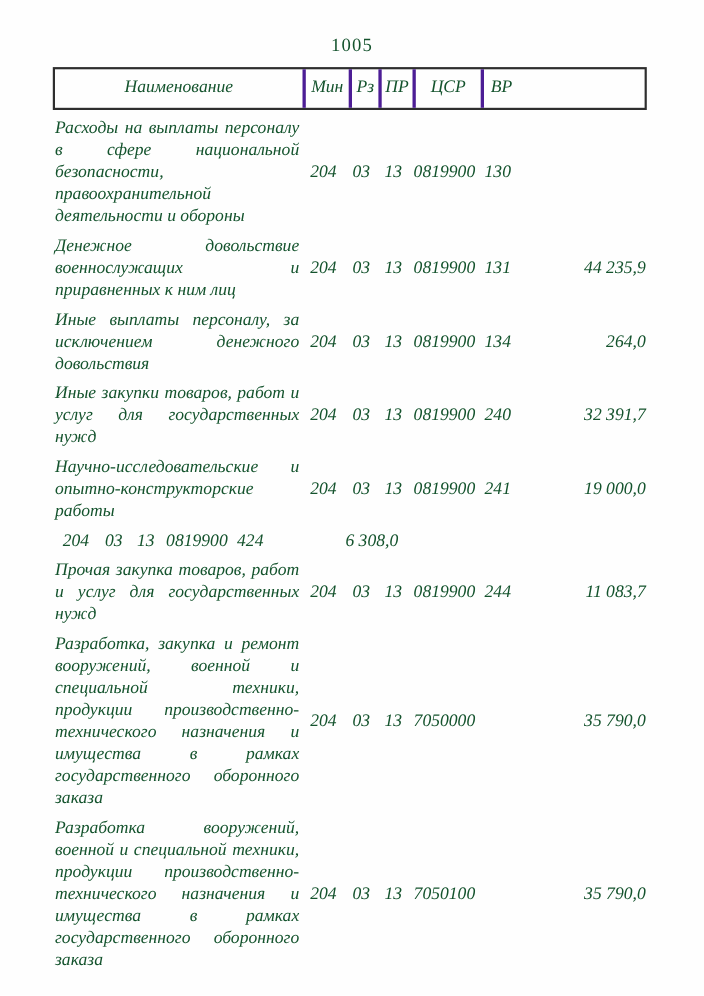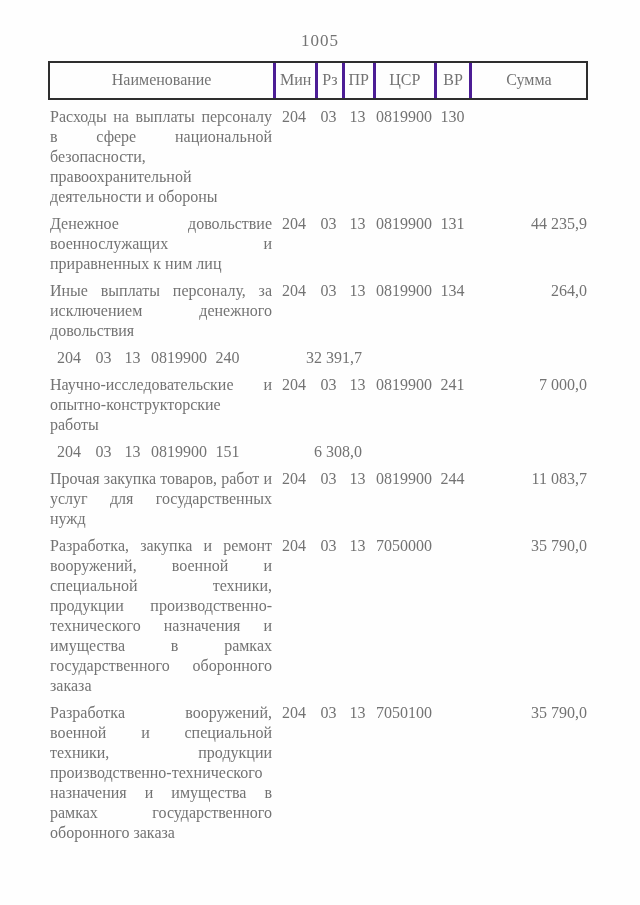--- a/index.html
+++ b/index.html
@@ -6,40 +6,41 @@
     margin: 0;
     padding: 0;
     background: #ffffff;
   }
   .page {
     position: relative;
     width: 640px;
     height: 905px;
     background: #fefefe;
     font-family: "Liberation Serif", "DejaVu Serif", serif;
-    color: #737373;
+    color: #14532d;
     overflow: hidden;
   }
   .pagenum {
     padding-top: 31px;
     text-align: center;
     font-size: 17px;
     letter-spacing: 1px;
   }
   .doc-table {
     margin-left: 48px;
     width: 540px;
     margin-top: 10px;
   }
   .thead {
     display: flex;
     align-items: stretch;
     border: 2px solid #2e2e2e;
     box-sizing: border-box;
     width: 540px;
+    font-style: italic;
   }
   .hcell {
     box-sizing: border-box;
     padding: 8px 1px 9px 1px;
     text-align: center;
     font-size: 16px;
     line-height: 18px;
     border-left: 3px solid #4c1d95;
     overflow: hidden;
     white-space: nowrap;
@@ -50,22 +51,23 @@
   .col-min  { width: 42px; }
   .col-rz   { width: 27px; }
   .col-pr   { width: 31px; }
   .col-csr  { width: 62px; }
   .col-vr   { width: 35px; }
   .col-sum  { width: 118px; }
 
   .tbody { margin-top: 3px; }
   .trow {
     display: flex;
-    align-items: flex-start;
+    align-items: center;
     margin-top: 7px;
+    font-style: italic;
   }
   .cell {
     box-sizing: border-box;
     font-size: 16px;
     line-height: 20px;
   }
   .trow .col-name {
     text-align: justify;
     padding-left: 2px;
     padding-right: 1px;
@@ -91,21 +93,20 @@
   <div class="pagenum">1005</div>
 
   <div class="doc-table">
     <div class="thead" id="thead-row">
         <div class="hcell col-name">Наименование</div>
         <div class="hcell col-min">Мин</div>
         <div class="hcell col-rz">Рз</div>
         <div class="hcell col-pr">ПР</div>
         <div class="hcell col-csr">ЦСР</div>
         <div class="hcell col-vr">ВР</div>
-        <div class="hcell col-sum">Сумма</div>
       </div>
     <div class="tbody" id="tbody">
         <div class="trow">
           <div class="cell col-name">Расходы на выплаты персоналу в сфере национальной безопасности, правоохранительной деятельности и обороны</div>
           <div class="cell col-min">204</div>
           <div class="cell col-rz">03</div>
           <div class="cell col-pr">13</div>
           <div class="cell col-csr">0819900</div>
           <div class="cell col-vr">130</div>
         </div>
@@ -121,42 +122,43 @@
         <div class="trow">
           <div class="cell col-name">Иные выплаты персоналу, за исключением денежного довольствия</div>
           <div class="cell col-min">204</div>
           <div class="cell col-rz">03</div>
           <div class="cell col-pr">13</div>
           <div class="cell col-csr">0819900</div>
           <div class="cell col-vr">134</div>
           <div class="cell col-sum">264,0</div>
         </div>
         <div class="trow">
+          <div class="cell col-name">Иные закупки товаров, работ и услуг для государственных нужд</div>
           <div class="cell col-min">204</div>
           <div class="cell col-rz">03</div>
           <div class="cell col-pr">13</div>
           <div class="cell col-csr">0819900</div>
           <div class="cell col-vr">240</div>
           <div class="cell col-sum">32 391,7</div>
         </div>
         <div class="trow">
           <div class="cell col-name">Научно-исследовательские и опытно-конструкторские работы</div>
           <div class="cell col-min">204</div>
           <div class="cell col-rz">03</div>
           <div class="cell col-pr">13</div>
           <div class="cell col-csr">0819900</div>
           <div class="cell col-vr">241</div>
-          <div class="cell col-sum">7 000,0</div>
+          <div class="cell col-sum">19 000,0</div>
         </div>
         <div class="trow">
           <div class="cell col-min">204</div>
           <div class="cell col-rz">03</div>
           <div class="cell col-pr">13</div>
           <div class="cell col-csr">0819900</div>
-          <div class="cell col-vr">151</div>
+          <div class="cell col-vr">424</div>
           <div class="cell col-sum">6 308,0</div>
         </div>
         <div class="trow">
           <div class="cell col-name">Прочая закупка товаров, работ и услуг для государственных нужд</div>
           <div class="cell col-min">204</div>
           <div class="cell col-rz">03</div>
           <div class="cell col-pr">13</div>
           <div class="cell col-csr">0819900</div>
           <div class="cell col-vr">244</div>
           <div class="cell col-sum">11 083,7</div>

